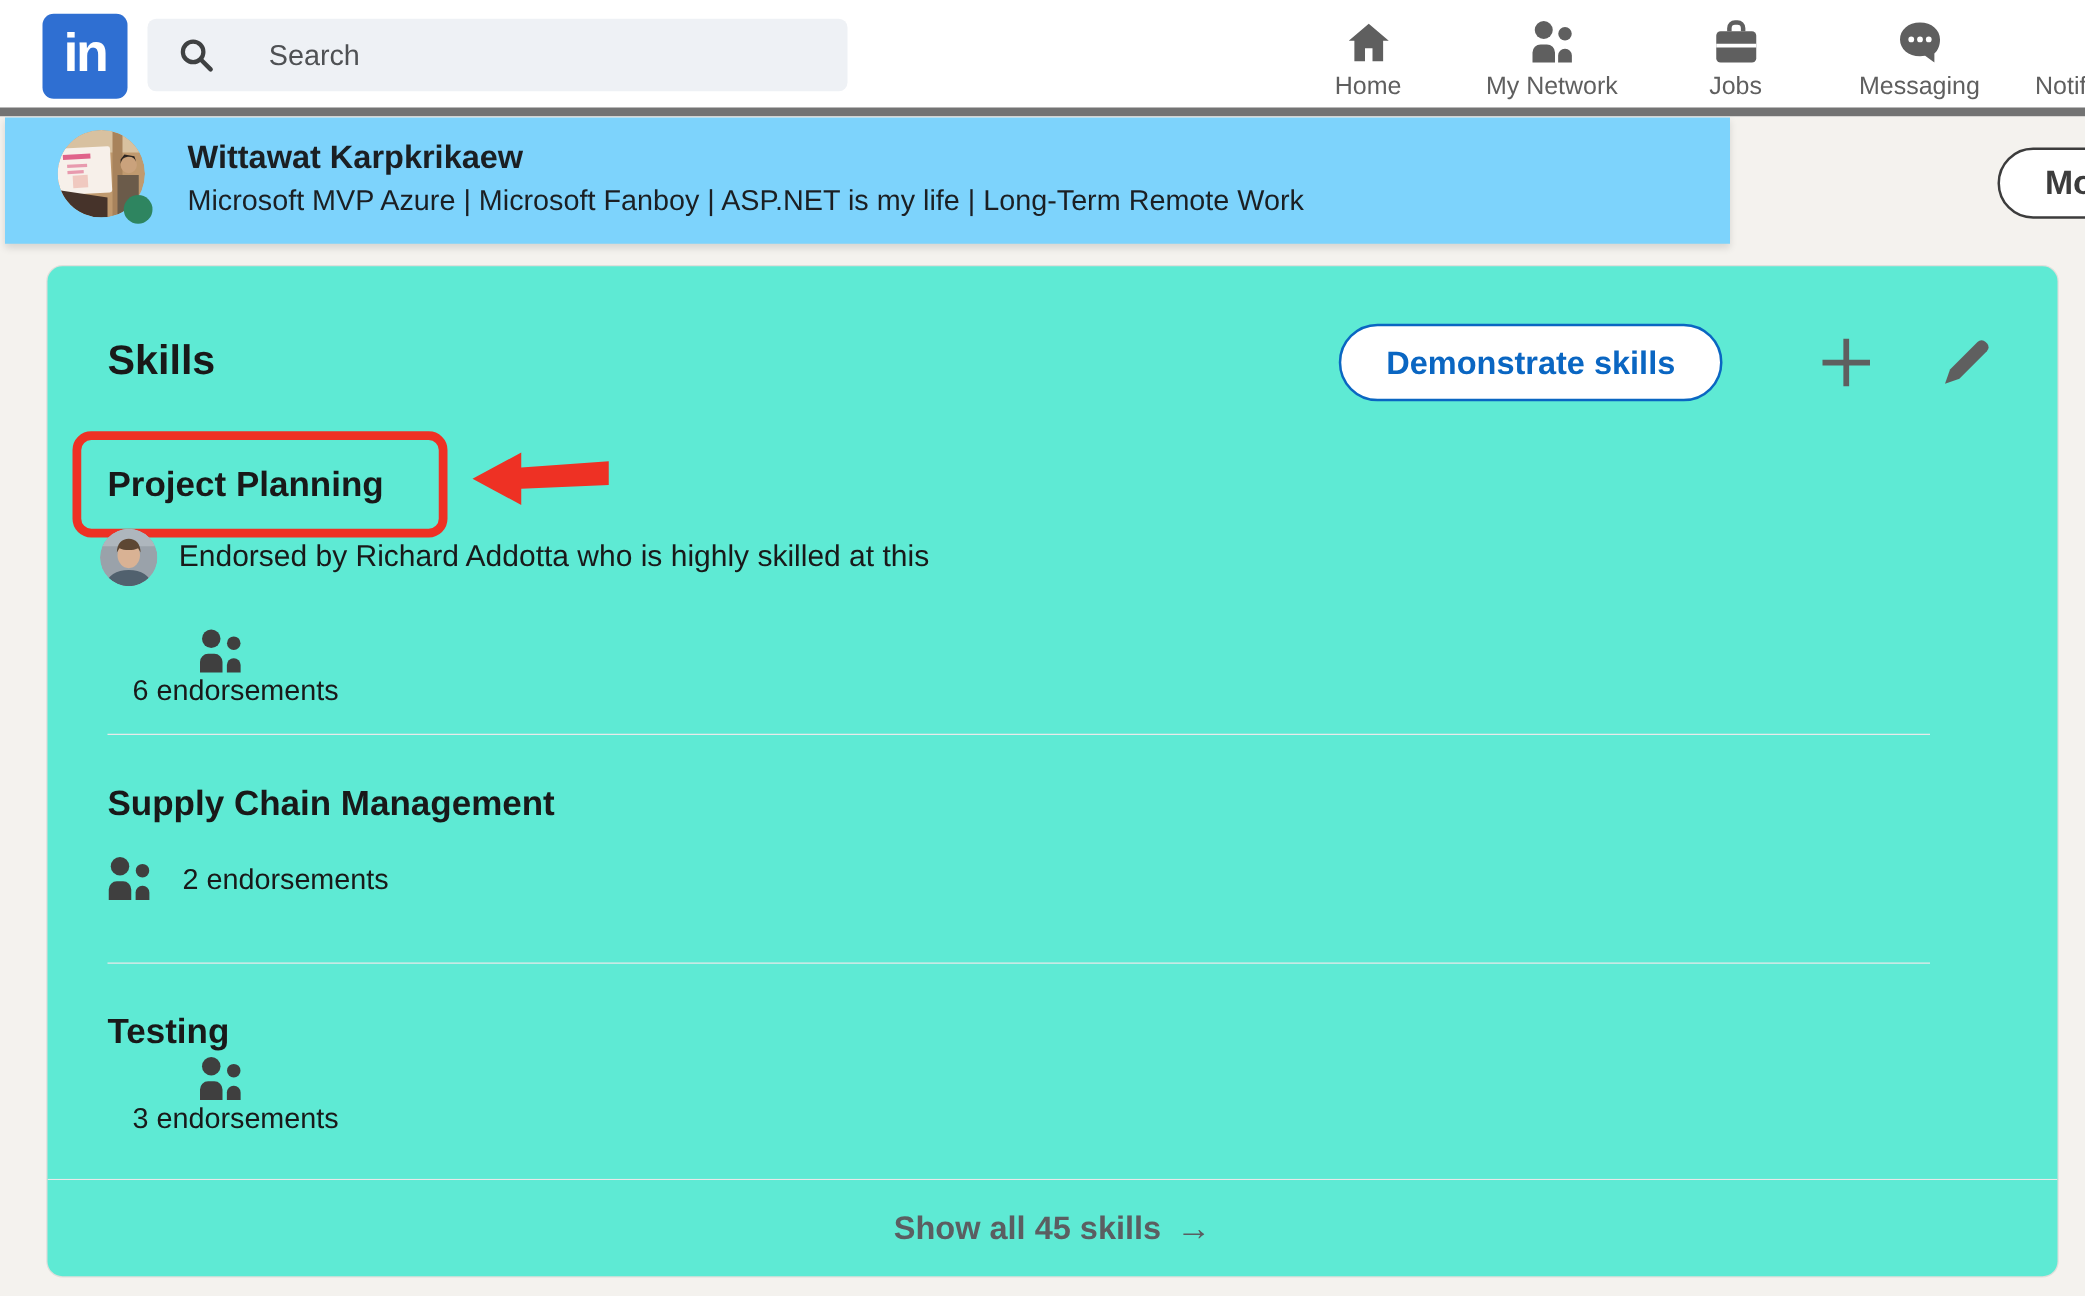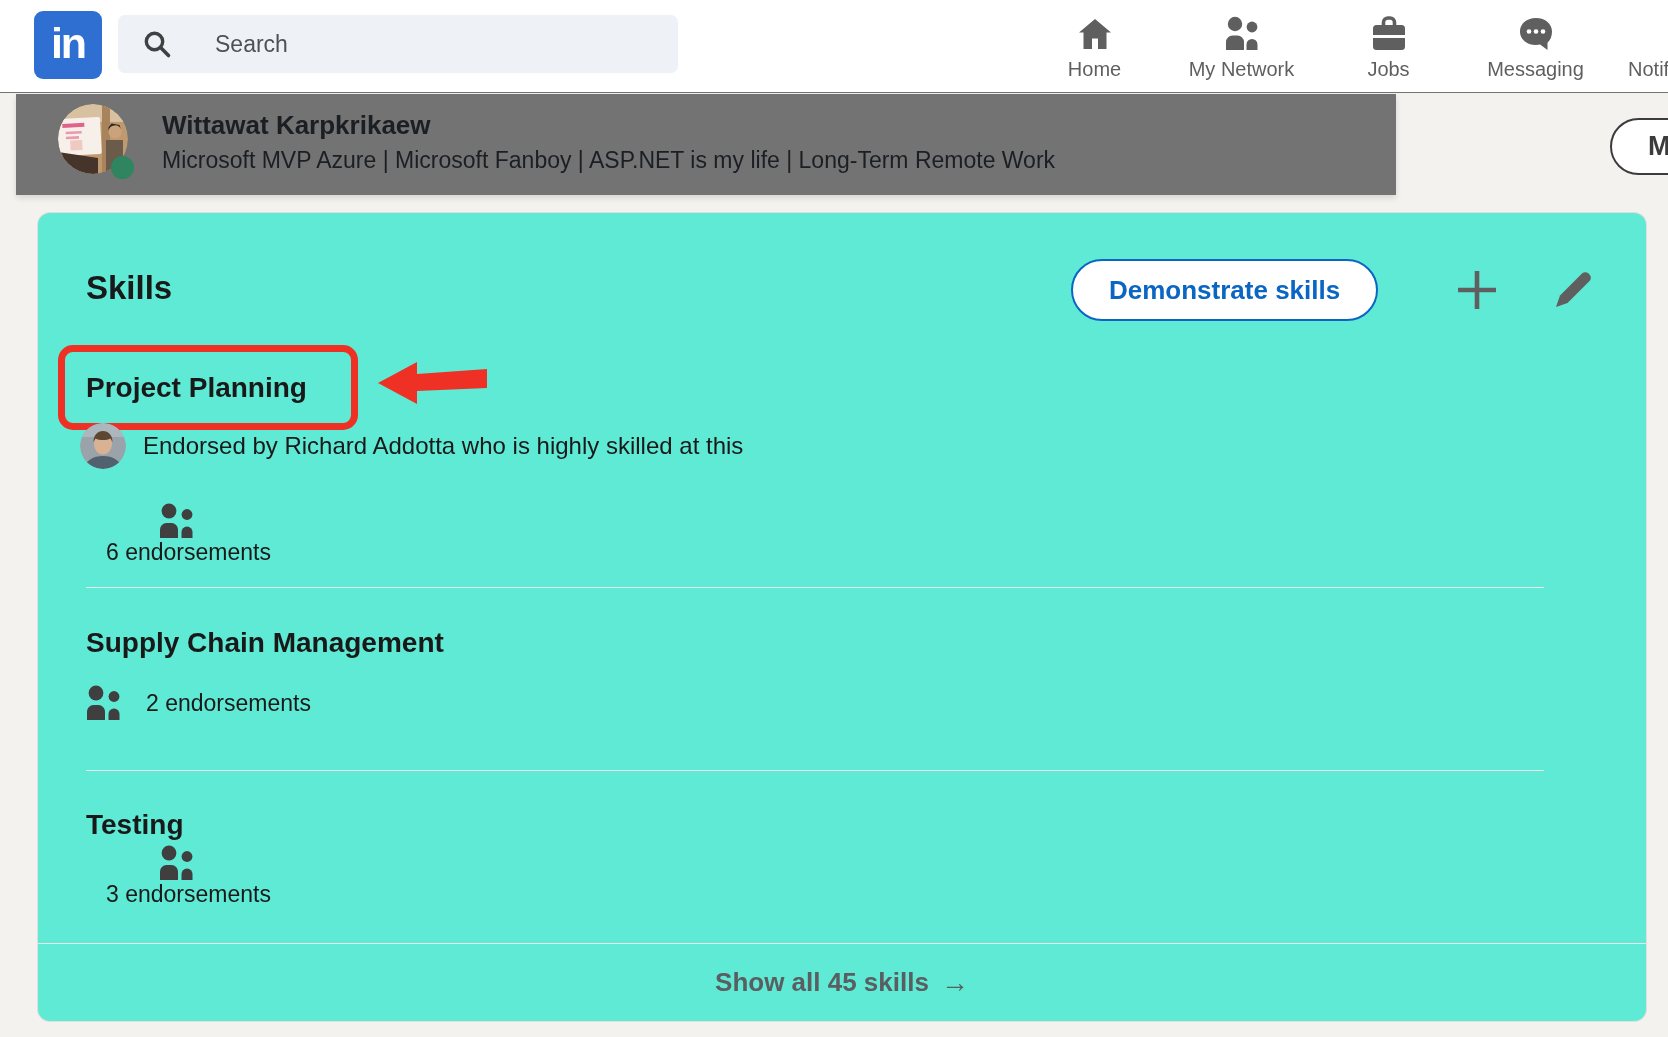--- a/index.html
+++ b/index.html
@@ -7,21 +7,21 @@
   body {
     font-family:"Liberation Sans", sans-serif;
     background:#f4f2ee;
     position:relative;
     color:#191919;
   }
 
   
   .topnav {
     position:absolute; left:0; top:0; width:1668px; height:93px;
-    background:#fff; border-bottom:1px solid #737373; z-index:30;
+    background:#fff; border-bottom:7px solid #737373; z-index:30;
   }
   .logo {
     position:absolute; left:34px; top:11px; width:68px; height:68px;
     background:#2f6fd2; border-radius:9px; color:#fff;
     font-weight:bold; font-size:43px; letter-spacing:-2px;
     display:flex; align-items:center; justify-content:center;
     padding-bottom:4px; cursor:pointer;
   }
   .searchbox {
     position:absolute; left:118px; top:15px; width:560px; height:58px;
@@ -41,22 +41,22 @@
   .navitem {
     width:147px; height:93px; display:flex; flex-direction:column;
     align-items:center; justify-content:flex-start; padding-top:13px;
     cursor:pointer;
   }
   .navitem .nicon { height:42px; display:flex; align-items:center; }
   .navitem .nlabel { font-size:20px; color:#5f5f5f; margin-top:3px; white-space:nowrap; }
 
   
   .profilebar {
-    position:absolute; left:16px; top:94px; width:1380px; height:101px;
-    background:#737373; z-index:20;
+    position:absolute; left:4px; top:94px; width:1380px; height:101px;
+    background:#7dd3fc; z-index:20;
     box-shadow:0 3px 6px rgba(0,0,0,.12);
   }
   .p-avatar-wrap { position:absolute; left:42px; top:10px; width:70px; height:70px; }
   .p-avatar { width:70px; height:70px; border-radius:50%; overflow:hidden; display:block; }
   .presence {
     position:absolute; left:53px; top:52px; width:23px; height:23px;
     border-radius:50%; background:#2e8560;
   }
   .p-name {
     position:absolute; left:146px; top:16px;

